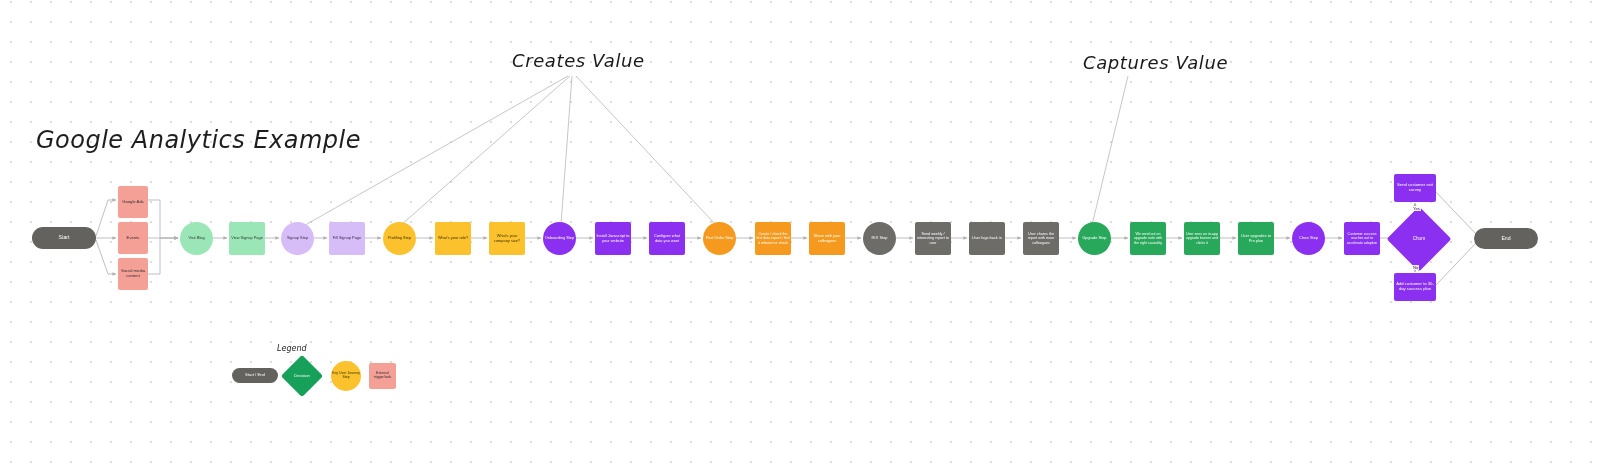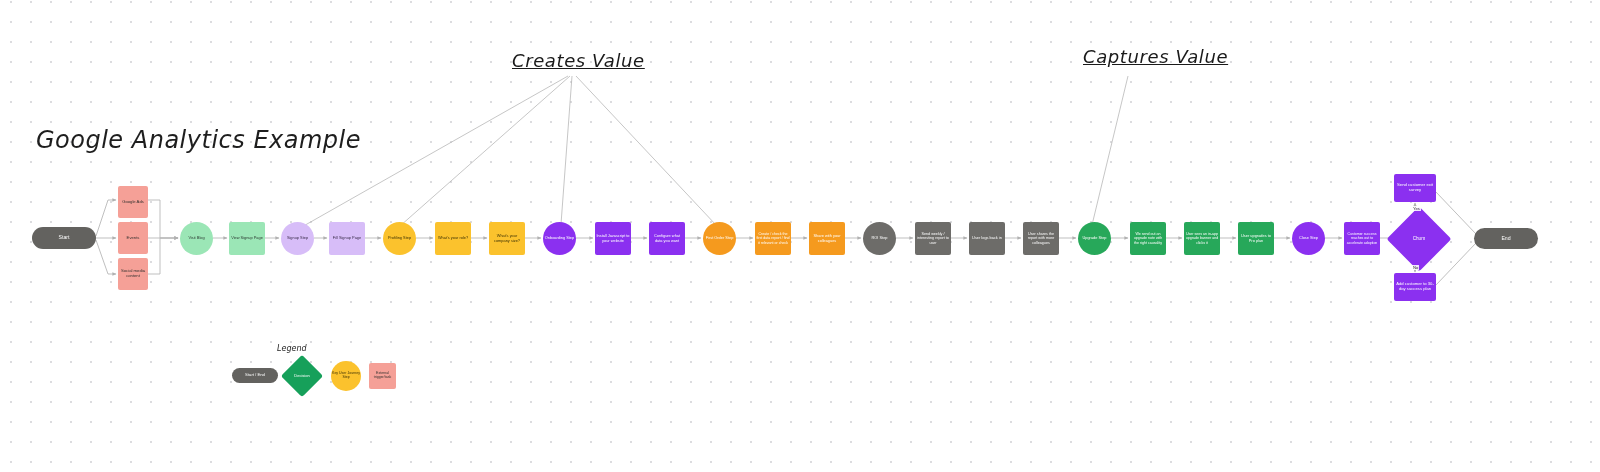--- a/index.html
+++ b/index.html
@@ -74,21 +74,20 @@
     z-index: 4;
   }
   .annot {
     position: absolute;
     font-family: "DejaVu Sans", sans-serif;
     font-style: italic;
     color: #1a1a1a;
     white-space: nowrap;
     letter-spacing: 0.6px;
     z-index: 4;
-    text-decoration: underline;
   }
   .edge-label {
     position: absolute;
     font-size: 4.2px;
     color: #333333;
     background: rgba(255,255,255,0.88);
     padding: 0 1px;
     z-index: 3;
     white-space: nowrap;
   }
@@ -173,21 +172,21 @@
         <path d="M 572 76 L 561 224" fill="none" stroke="#b8b8b8" stroke-width="0.8"></path>
         <path d="M 576 76 L 716 225" fill="none" stroke="#b8b8b8" stroke-width="0.8"></path>
         <path d="M 1128 76 L 1092 225" fill="none" stroke="#b8b8b8" stroke-width="0.8"></path>
       </g>
   </svg>
 
   <div class="title" style="left:36px; top:126px; font-size:24px;">Google Analytics Example</div>
 
   <div id="annotation-layer">
       <div class="annot" style="left: 512px; top: 50px; font-size: 18px;">Creates Value</div>
-      <div class="annot" style="left: 1083px; top: 46px; font-size: 18px;">Captures Value</div>
+      <div class="annot" style="left: 1083px; top: 52px; font-size: 18px;">Captures Value</div>
     </div>
   <div id="node-layer">
       <div class="node stadium" style="left: 32px; top: 227px; width: 64px; height: 22px; font-size: 5.2px; color: rgb(255, 255, 255); background: rgb(99, 98, 95);">
         <span class="node-label">Start</span>
       </div>
       <div class="node rect" style="left: 118px; top: 186px; width: 30px; height: 32px; font-size: 4.2px; color: rgb(51, 49, 47); background: rgb(245, 160, 151);">
         <span class="node-label">Google Ads</span>
       </div>
       <div class="node rect" style="left: 118px; top: 222px; width: 30px; height: 32px; font-size: 4.2px; color: rgb(51, 49, 47); background: rgb(245, 160, 151);">
         <span class="node-label">Events</span>

